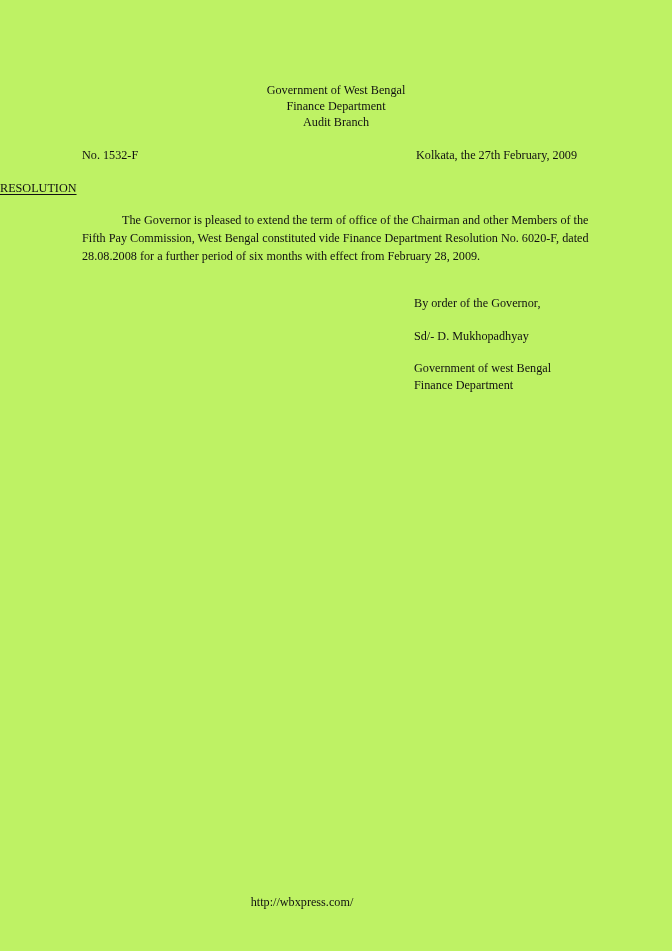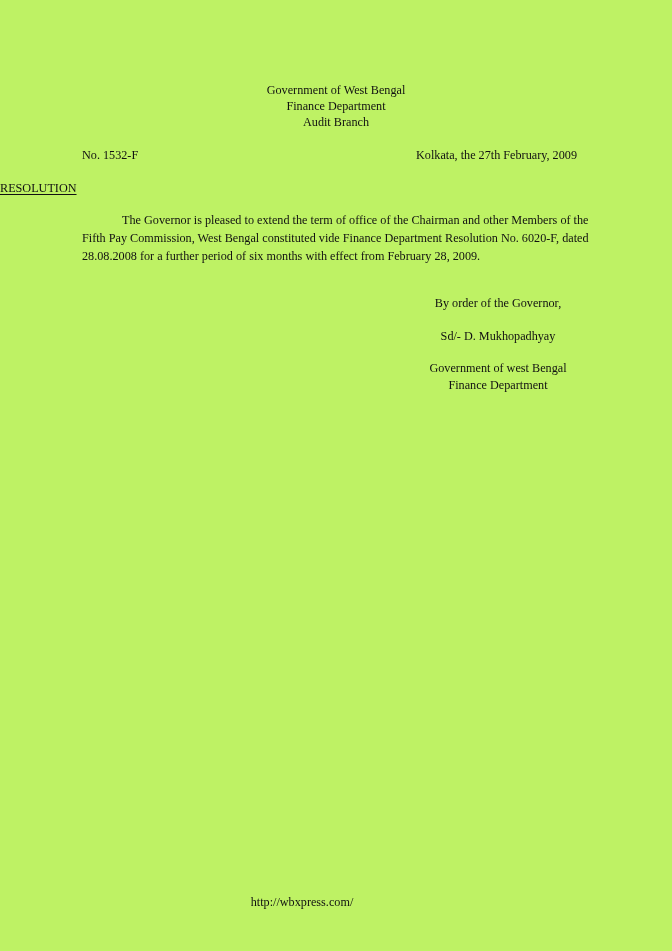--- a/index.html
+++ b/index.html
@@ -70,21 +70,20 @@
       left: 82px;
       width: 510px;
       text-indent: 40px;
       line-height: 18px;
       text-align: left;
     }
     .sign-block {
       position: absolute;
       left: 414px;
       width: 168px;
-      text-align: center;
     }
     .sign-order { top: 295px; }
     .sign-name { top: 328px; }
     .sign-title { top: 360px; }
     .sign-title span { display: block; height: 16.5px; }
     .footer {
       position: absolute;
       top: 894px;
       left: 0;
       width: 604px;

